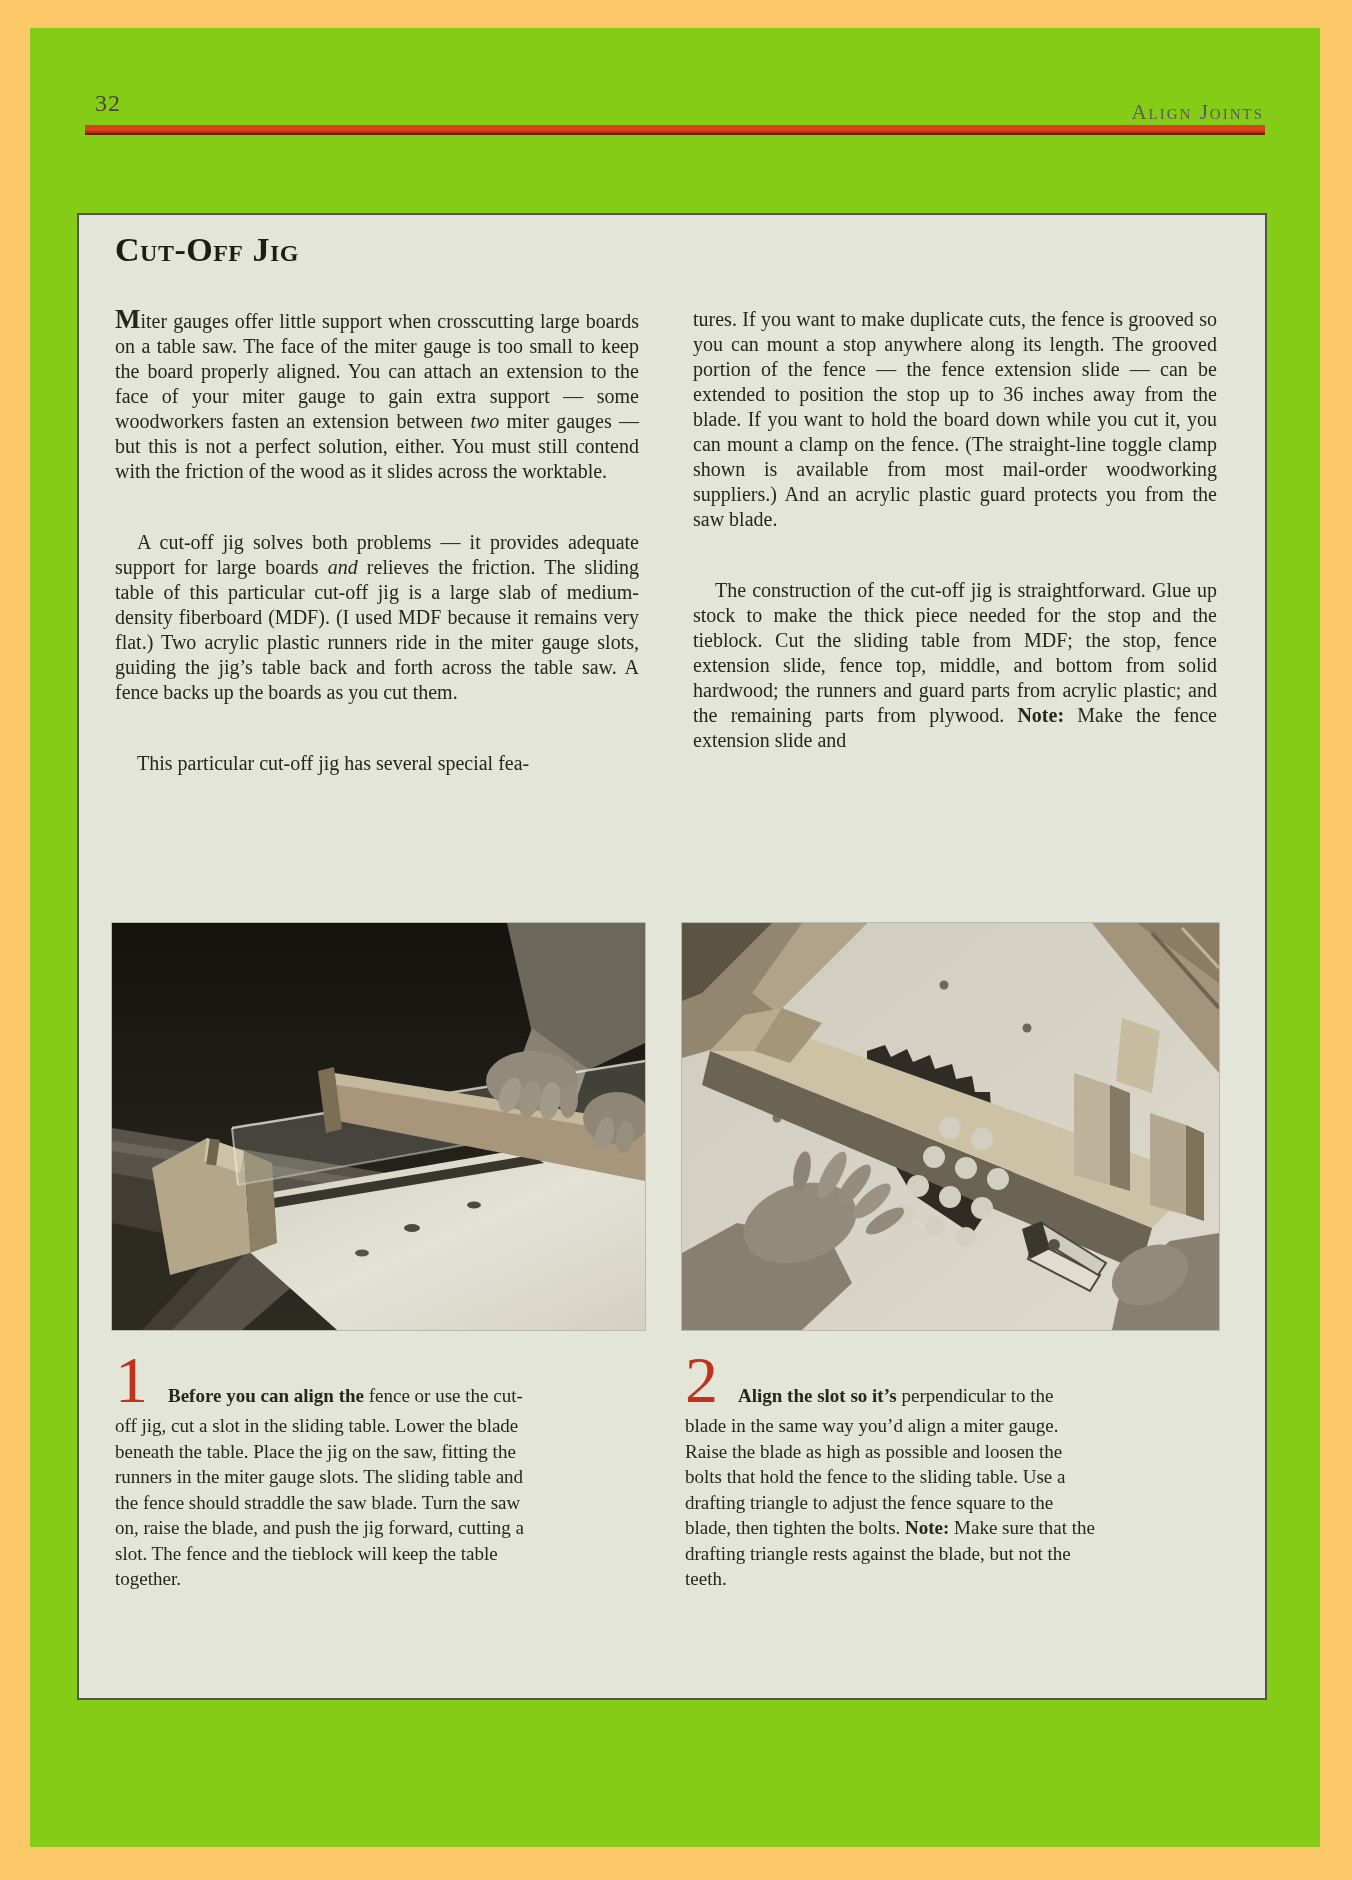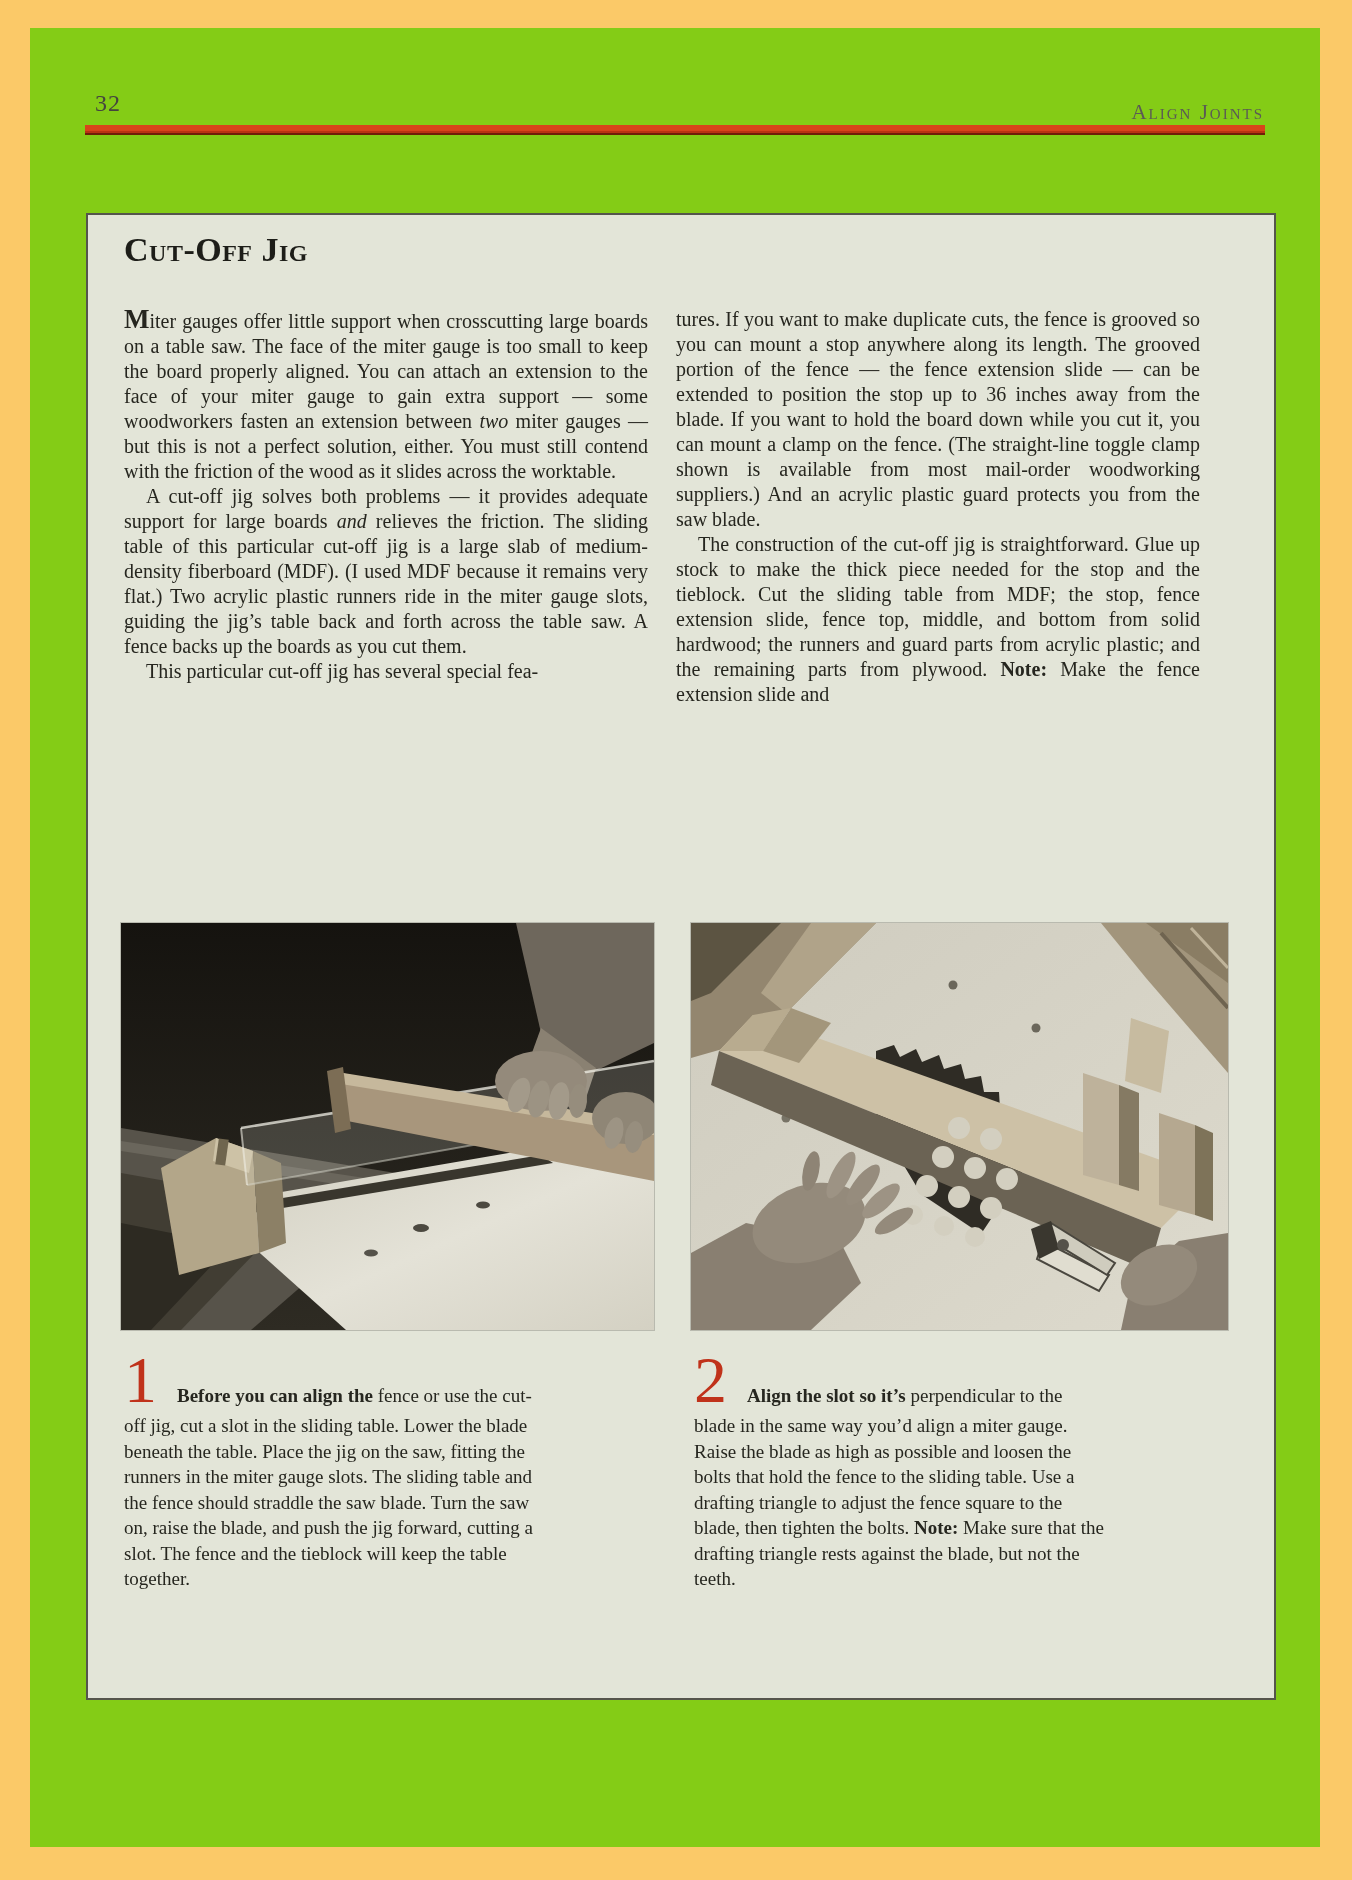--- a/index.html
+++ b/index.html
@@ -21,34 +21,34 @@
   .running-title {
     position:absolute; right:56px; top:72px;
     font-variant:small-caps; font-size:21px; letter-spacing:2px; color:#5b5a55;
   }
   .head-rule {
     position:absolute; left:55px; top:97px; width:1180px; height:10px;
     background:linear-gradient(to bottom,#d8441a 0 6px,#b93312 6px 8px,#6f1e08 8px 10px);
   }
   
   .panel {
-    position:absolute; left:56px; top:185px; width:1190px; height:1487px;
+    position:absolute; left:47px; top:185px; width:1190px; height:1487px;
     background:#e3e5d8; border:2px solid #55554c;
   }
   .panel-title {
     position:absolute; left:36px; top:16px;
     font-variant:small-caps; font-weight:bold; font-size:34px;
     letter-spacing:.5px; color:#1d1d18;
   }
   .columns {
     position:absolute; left:36px; top:92px; width:1120px;
-    display:flex; gap:28px;
+    display:flex; gap:54px;
   }
   .col { width:524px; font-size:20px; line-height:25px; color:#26261f; text-align:justify; }
-  .col p.indent { text-indent:22px; }
+  .col p.indent { text-indent:22px;margin-top:46px; }
   .dropcap { font-size:27px; font-weight:bold; }
   .it { font-style:italic; }
   .bd { font-weight:bold; }
   
   .photos { position:absolute; left:33px; top:708px; display:flex; gap:37px; }
   .photo { box-shadow:0 0 0 1px rgba(60,60,50,.25); background:#bdbab0; }
   .photo svg { display:block; }
   
   .captions { position:absolute; top:1132px; left:0; width:100%; }
   .caption { position:absolute; width:414px; font-size:19px; line-height:25.5px; color:#26261f; }

